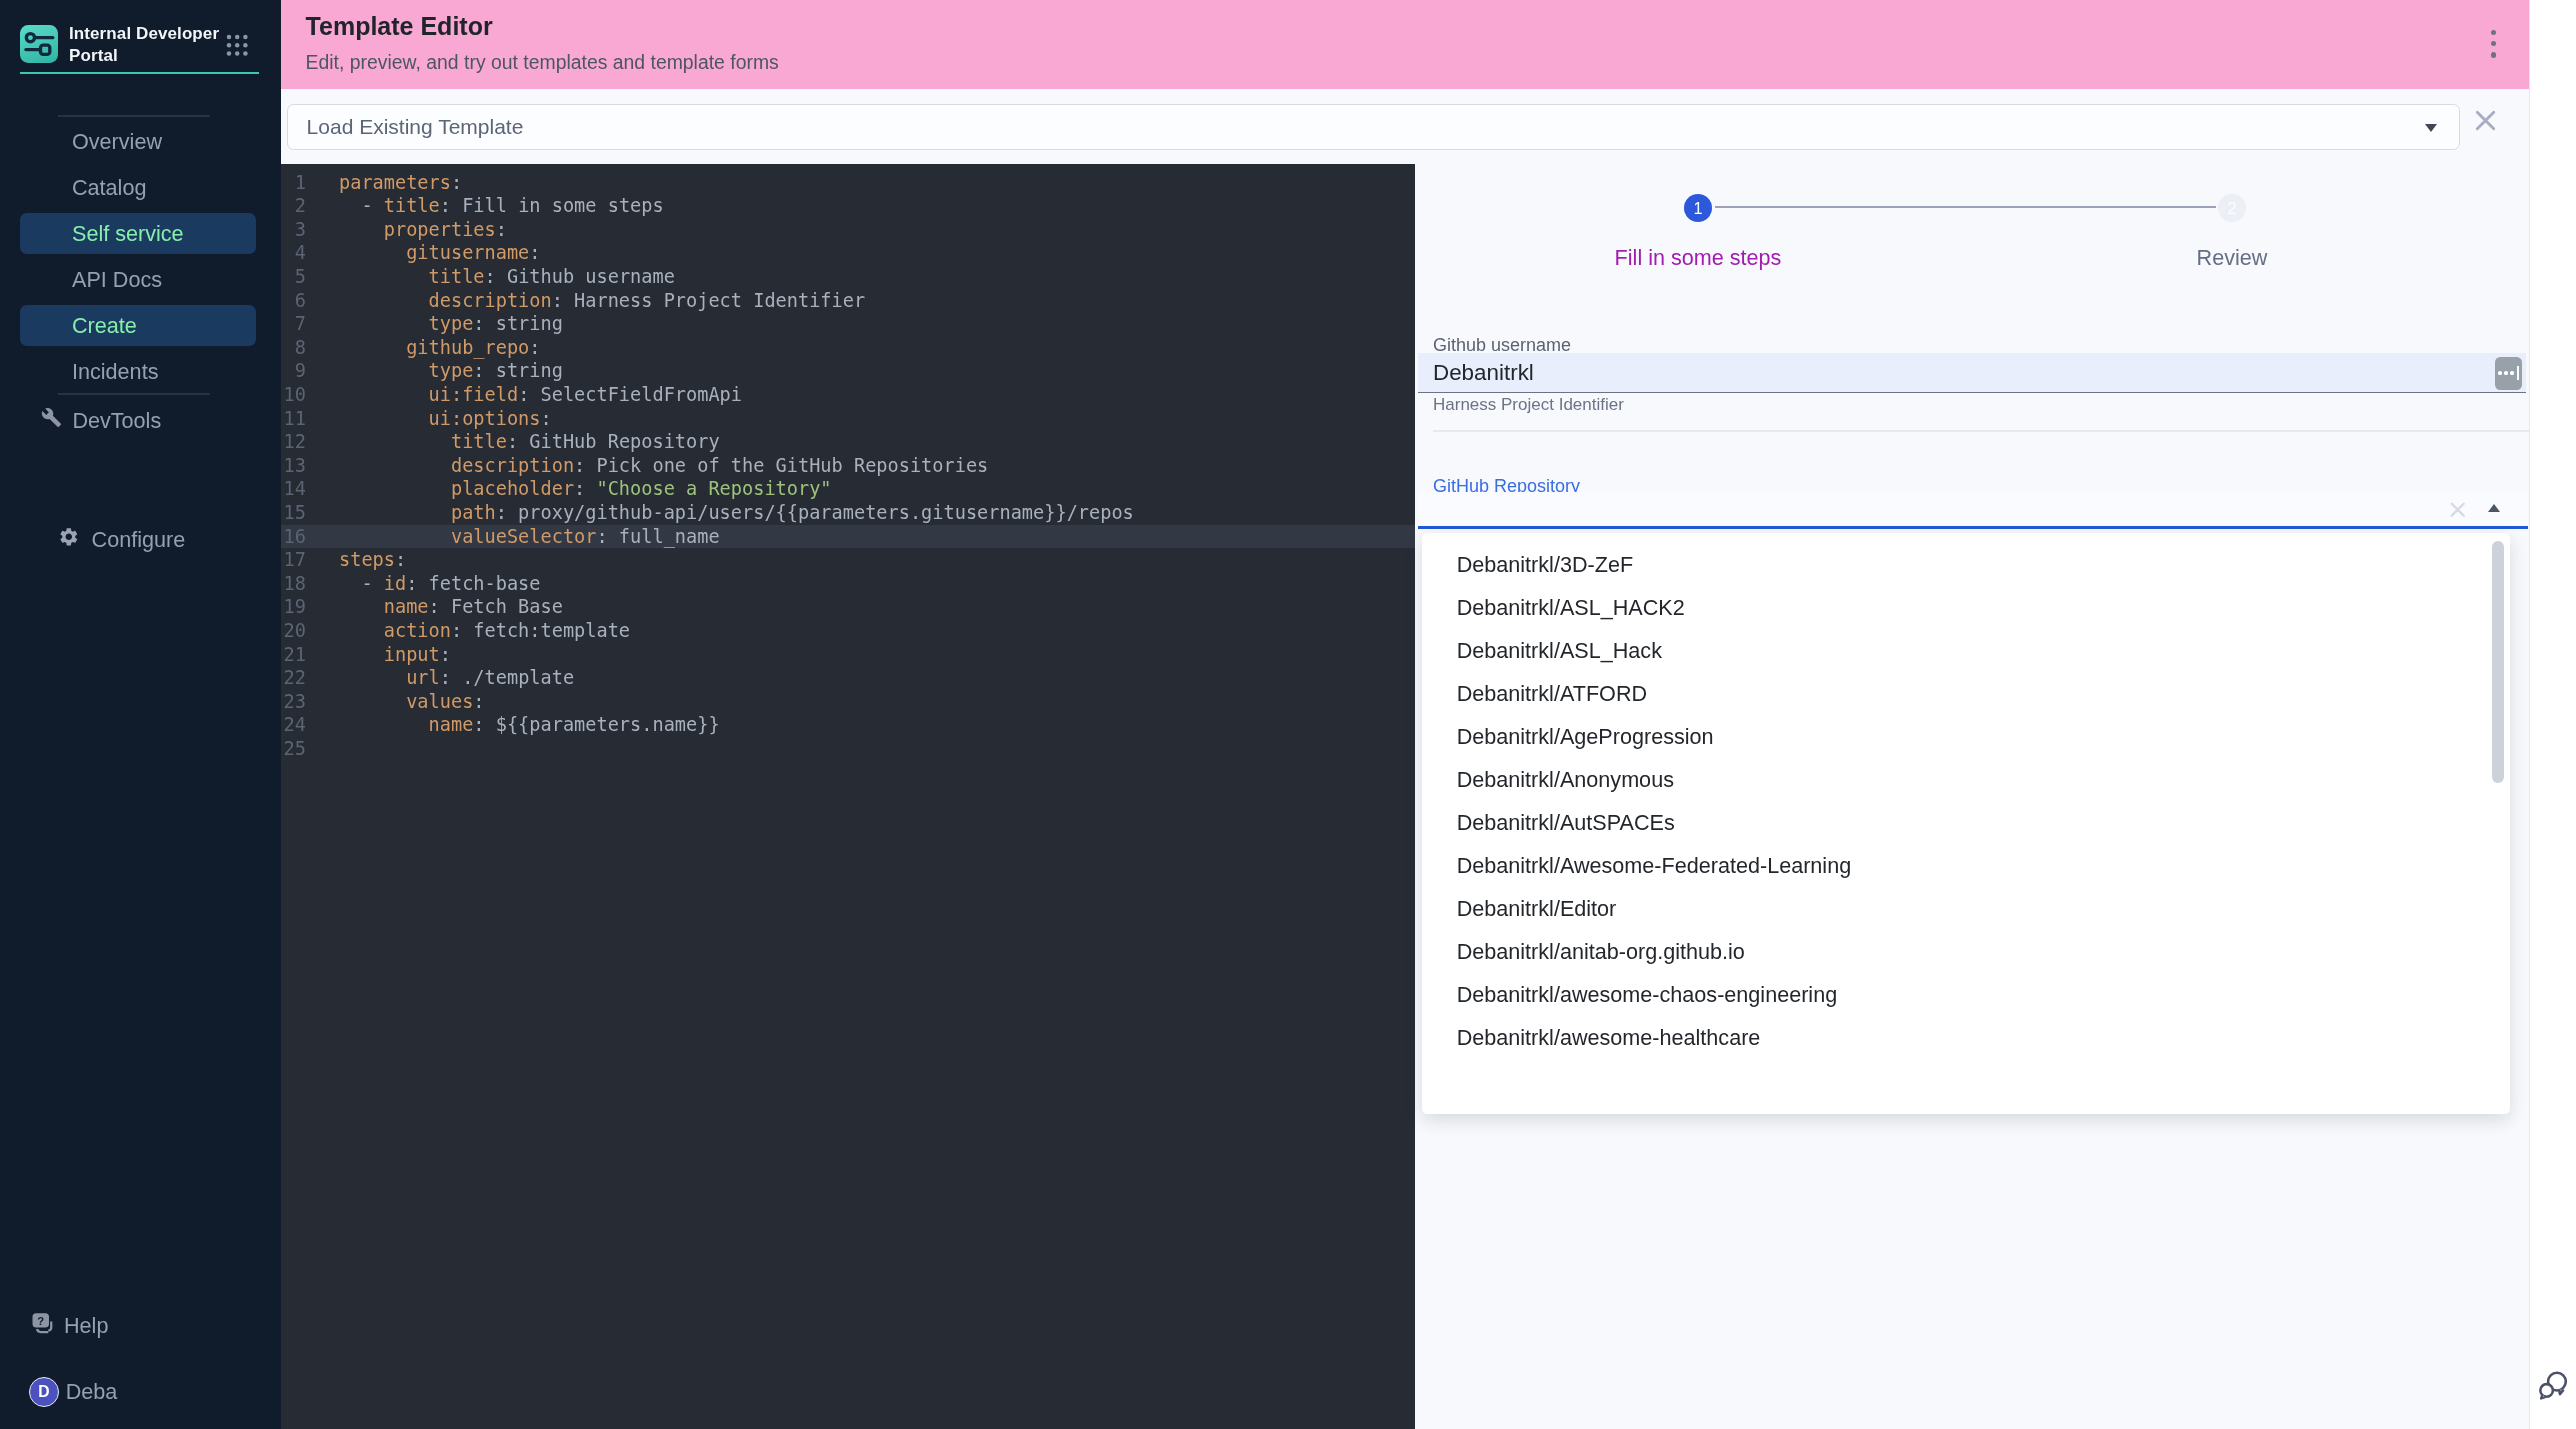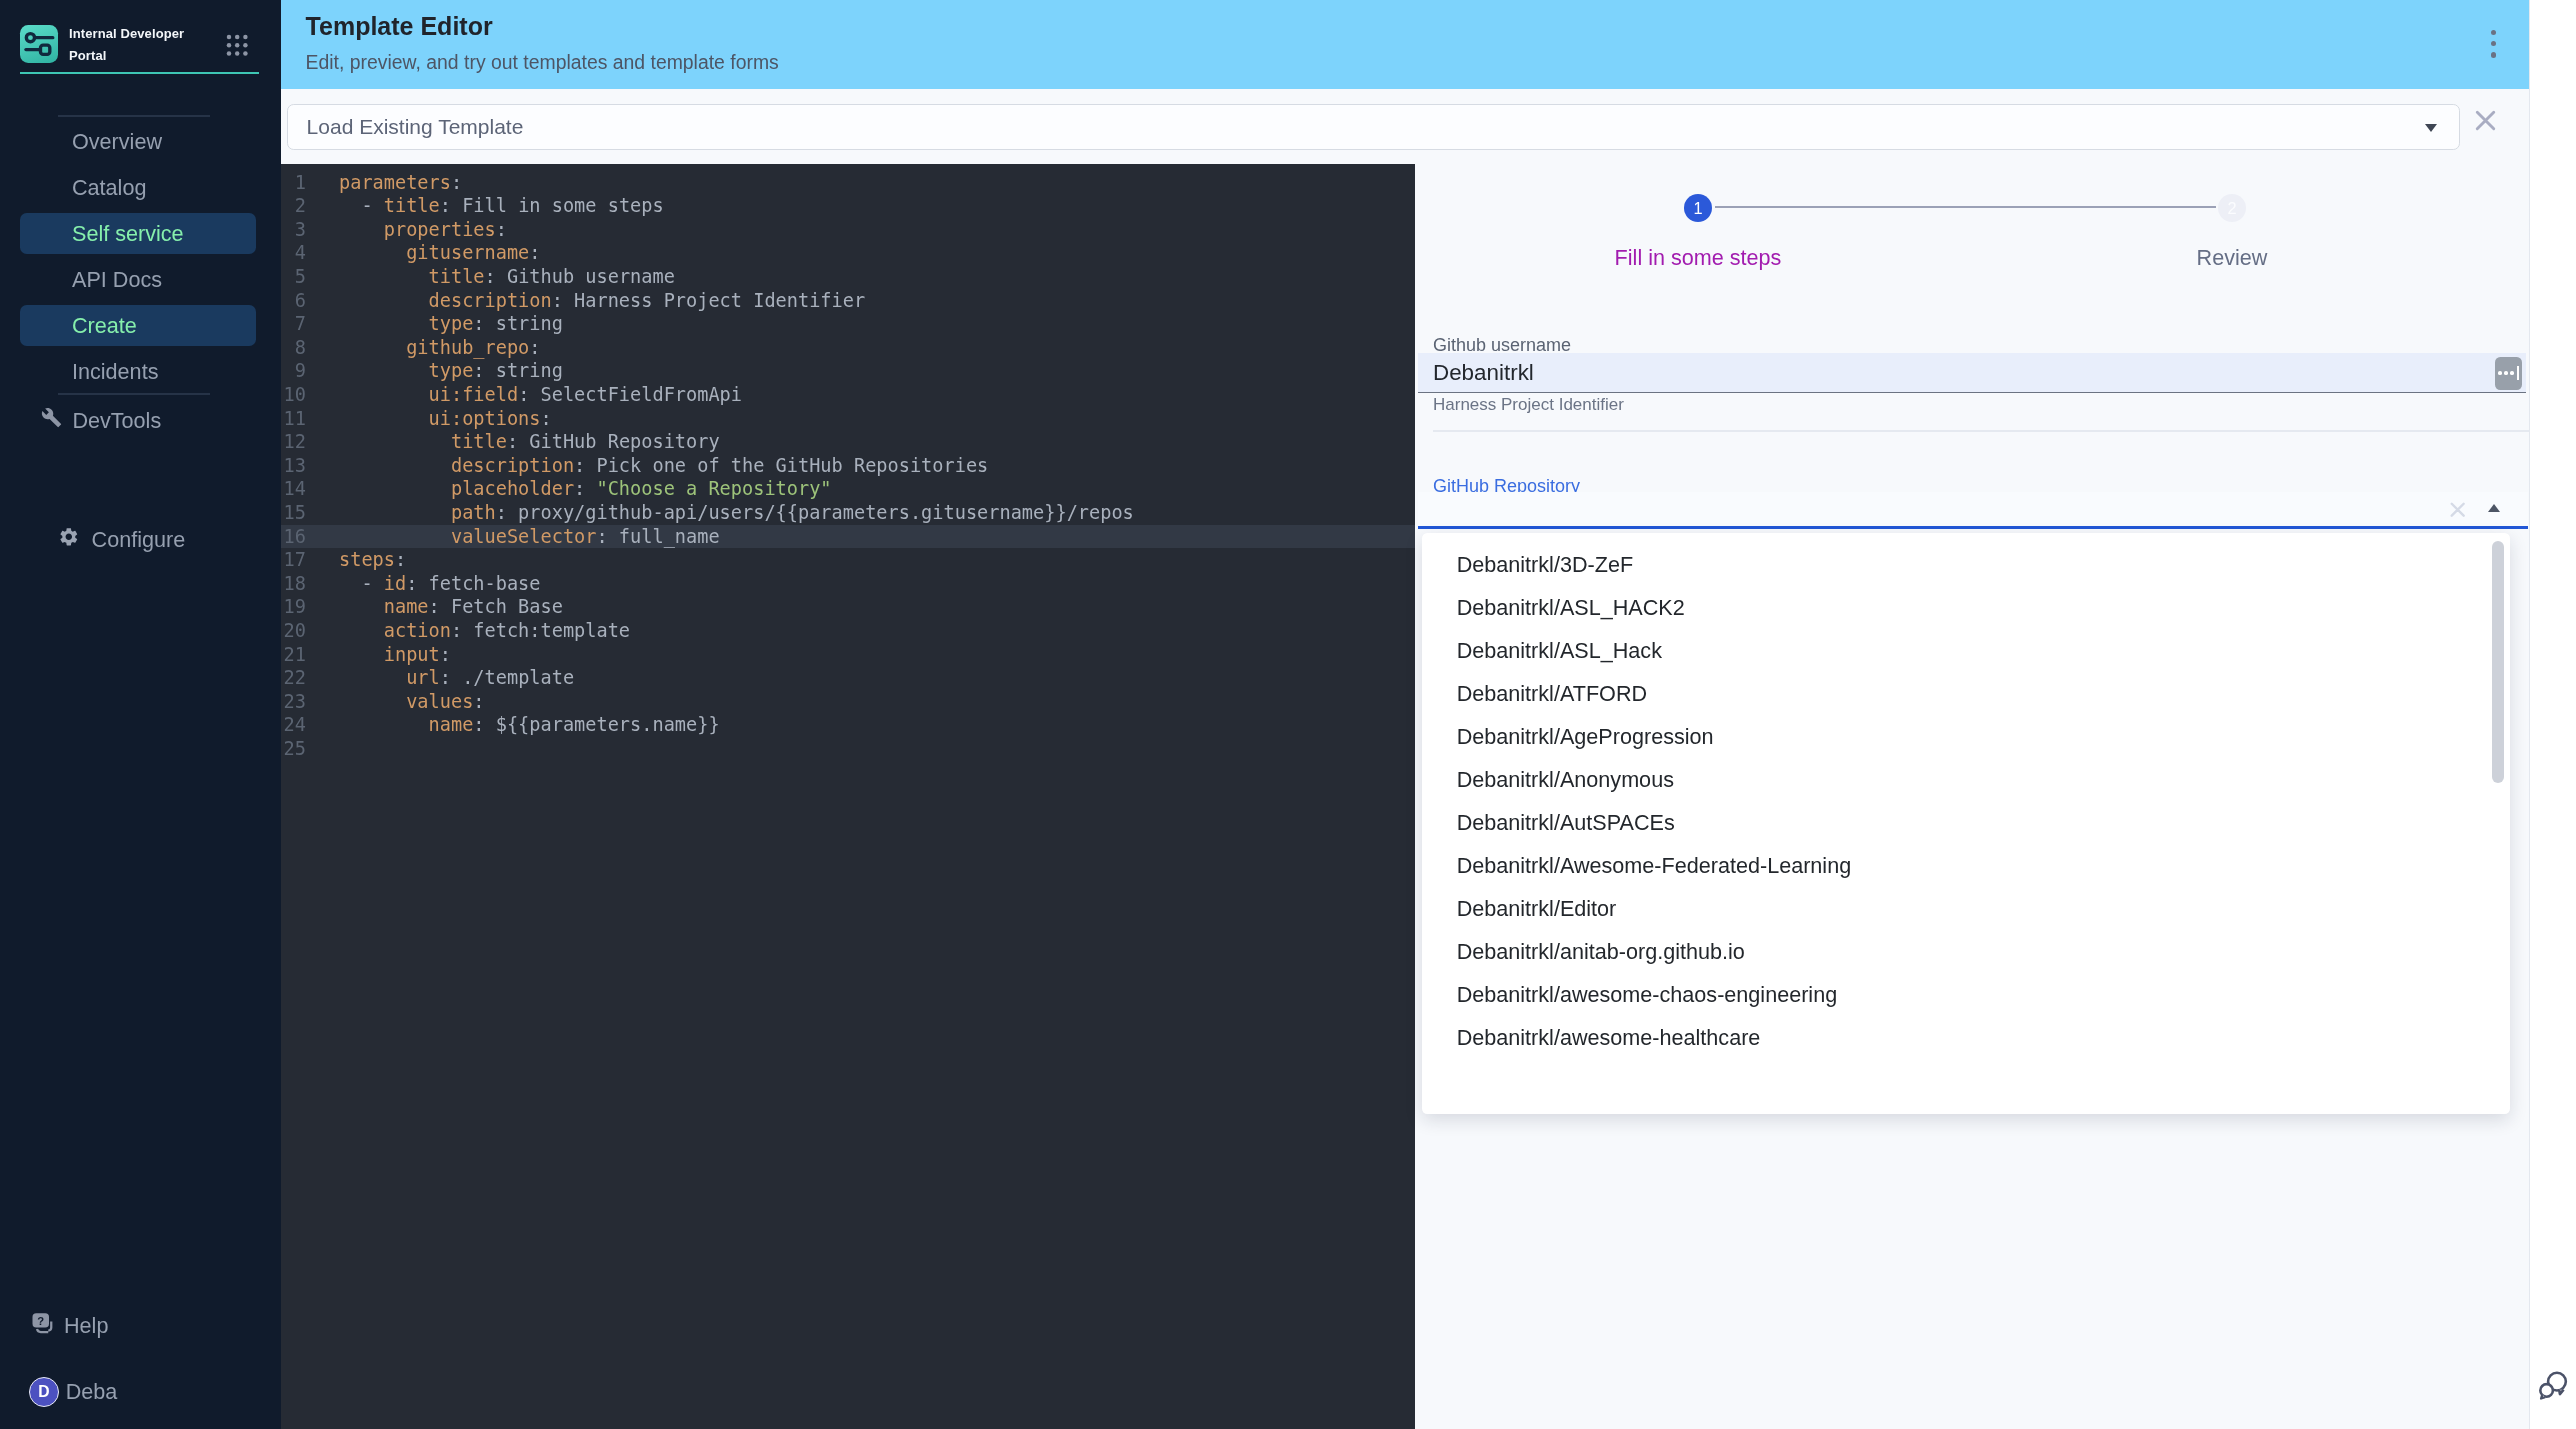--- a/index.html
+++ b/index.html
@@ -6,38 +6,38 @@
   html,body { width:2576px; height:1430px; overflow:hidden;
     font-family:"Liberation Sans", sans-serif; background:#f7f9fc; }
 
   
   .sidebar { position:absolute; left:0; top:0; width:281px; height:1430px;
     background:#101b2c; }
   .brand { position:absolute; left:0; top:0; width:281px; height:75px; }
   .brand-logo { position:absolute; left:20px; top:24.6px; width:38px; height:38px;
     border-radius:8.2px; background:linear-gradient(160deg,#5bdcc9,#2fb2a2); }
   .brand-text { position:absolute; left:69px; top:23px; color:#f3f6f9;
-    font-size:13px; line-height:22.4px; font-weight:700; letter-spacing:0.1px; }
+    font-size:17px; line-height:22.4px; font-weight:700; letter-spacing:0.1px; }
   .apps-grid { position:absolute; left:226px; top:34px; width:22.4px; height:22.4px; cursor:pointer; }
   .brand-rule { position:absolute; left:20px; top:72px; width:239px; height:2.2px; background:#3ec6b4; }
   .side-divider { position:absolute; left:58px; height:1.5px; background:#263347; width:152px; }
   .nav-list { position:absolute; left:0; top:121px; width:281px; }
   .nav-item { width:236px; height:41px; margin:0 0 5px 20px; border-radius:6.7px;
     line-height:41px; padding-left:52px; font-size:21.6px; color:#96a0b0; cursor:pointer; }
   .nav-item.selected { background:#1a3a5f; color:#86efac; }
   .side-row { position:absolute; left:0; width:281px; height:41px; display:flex;
     align-items:center; color:#96a0b0; font-size:21.6px; cursor:pointer; }
   .side-row .ic { flex:0 0 auto; }
   .avatar { width:30px; height:30px; border-radius:50%; background:#4c51c0;
     border:1.9px solid #e8eaf5; color:#fff; font-size:15.7px; font-weight:700;
     display:flex; align-items:center; justify-content:center; }
 
   
   .header { position:absolute; left:281px; top:0; width:2248px; height:96px;
-    background:#7dd3fc; border-bottom:1.5px solid #e7eaf0; }
+    background:#f9a8d4; border-bottom:1.5px solid #e7eaf0; }
   .page-title { position:absolute; left:24.6px; top:12px; font-size:25px; font-weight:700; color:#20242b; }
   .page-sub { position:absolute; left:24.6px; top:51px; font-size:19.4px; color:#4d5565; }
   .kebab { position:absolute; right:31px; top:30px; width:7.5px; cursor:pointer; }
   .kebab i { display:block; width:5.2px; height:5.2px; border-radius:50%; background:#6a7284; margin:0 0 6px 0; }
 
   
   .toolbar { position:absolute; left:281px; top:89px; width:2248px; height:75px; background:#f7f9fc; }
   .load-select { position:absolute; left:6px; top:15px; width:2173px; height:46px;
     background:#fcfdff; border:1.5px solid #d6dbe3; border-radius:6.7px; cursor:pointer;
     display:flex; align-items:center; padding-left:18.6px; font-size:21px; color:#5c6477; }

